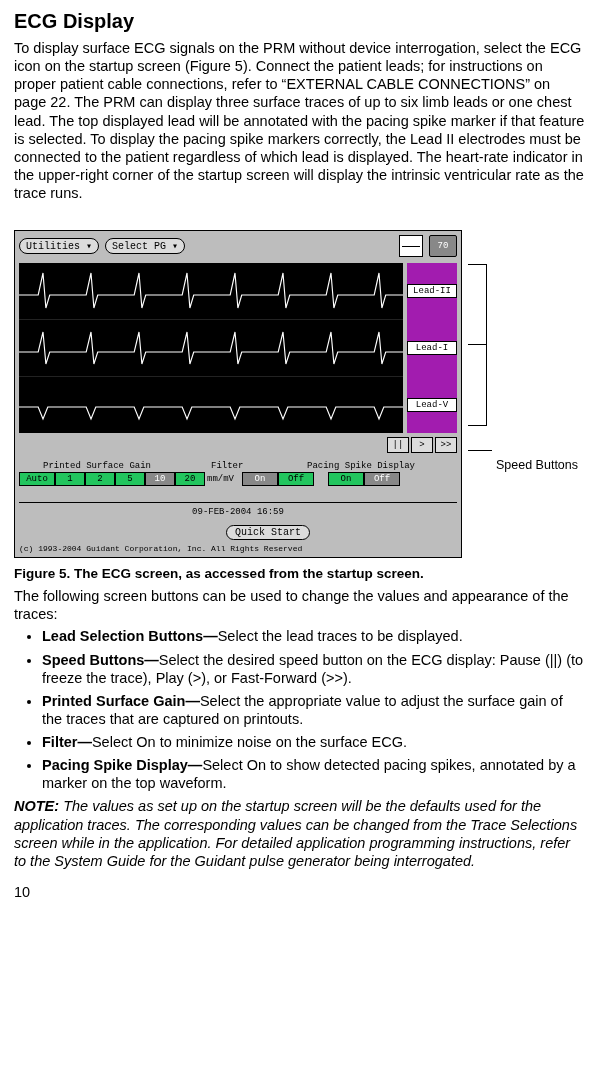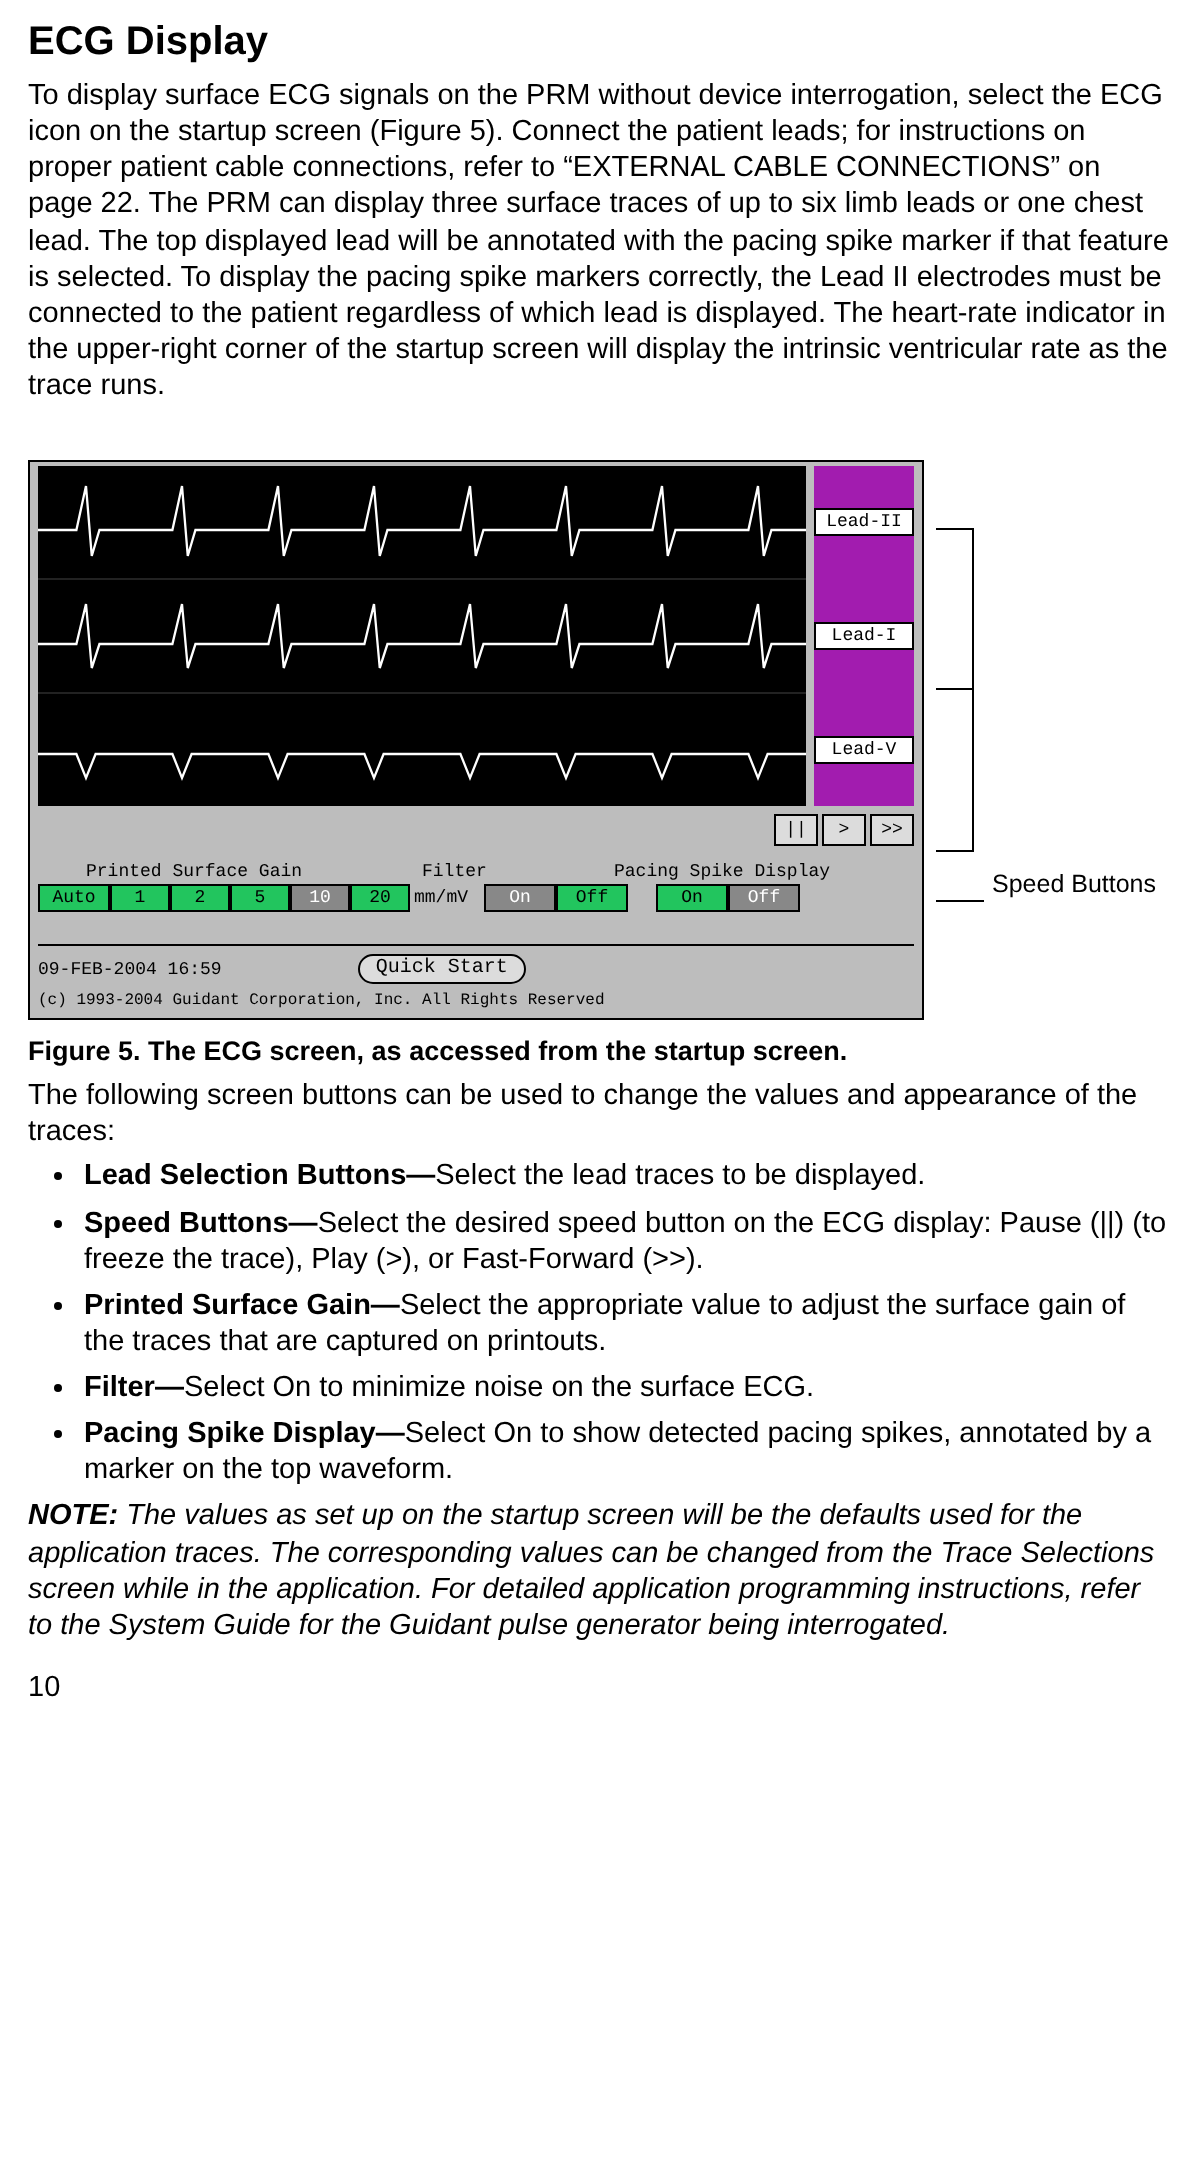--- a/index.html
+++ b/index.html
@@ -163,20 +163,21 @@
   .hr-line {
     border-top: 1px solid #000;
     margin: 14px 4px 4px 4px;
   }
   .status-row {
     display: flex;
     align-items: center;
     padding: 0 4px 2px 4px;
     gap: 8px;
     font-size: 9px;
+    flex-direction: column;
   }
   .qs-btn {
     background: #dcdcdc;
     border: 1px solid #000;
     border-radius: 10px;
     padding: 1px 8px;
     font-size: 10px;
     font-family: "Courier New", monospace;
     margin-left: 60px;
   }
@@ -210,21 +211,21 @@
     position: absolute;
     left: 6px;
     top: 220px;
     width: 24px;
     height: 1px;
     background: #000;
   }
   .speed-label {
     position: absolute;
     left: 34px;
-    top: 205px;
+    top: 228px;
     font-size: 12.5px;
     white-space: nowrap;
   }
   .figcaption {
     font-size: 13.5px;
     font-weight: bold;
     margin: 8px 0 6px 0;
   }
   p.intro {
     font-size: 14.5px;
@@ -265,20 +266,27 @@
 <div class="page">
 
   <h1>ECG Display</h1>
 
   <p class="body">To display surface ECG signals on the PRM without device interrogation, select the ECG icon on the startup screen (Figure 5). Connect the patient leads; for instructions on proper patient cable connections, refer to “EXTERNAL CABLE CONNECTIONS” on page 22. The PRM can display three surface traces of up to six limb leads or one chest lead. The top displayed lead will be annotated with the pacing spike marker if that feature is selected. To display the pacing spike markers correctly, the Lead II electrodes must be connected to the patient regardless of which lead is displayed. The heart-rate indicator in the upper-right corner of the startup screen will display the intrinsic ventricular rate as the trace runs.</p>
 
   <div class="figure-wrap">
     <div class="figure-row">
       <div class="screenshot">
 
+        <div class="toolbar">
+          <span class="tb-btn">Utilities ▾</span>
+          <span class="tb-btn">Select PG ▾</span>
+          <span class="tb-spacer"></span>
+          <span class="ecg-icon"></span>
+          <span class="heart">70</span>
+        </div>
 
         <div class="trace-area">
           <div class="traces">
             <div class="trace">
               <svg viewBox="0 0 400 56" preserveAspectRatio="none">
                   <path d="M0,32 L20,32 25,10 28,45 32,32 70,32 75,10 78,45 82,32 120,32 125,10 128,45 132,32 170,32 175,10 178,45 182,32 220,32 225,10 228,45 232,32 270,32 275,10 278,45 282,32 320,32 325,10 328,45 332,32 370,32 375,10 378,45 382,32 400,32" stroke="#fff" fill="none" stroke-width="1.2"></path>
                 </svg>
             </div>
             <div class="trace">
               <svg viewBox="0 0 400 56" preserveAspectRatio="none">

